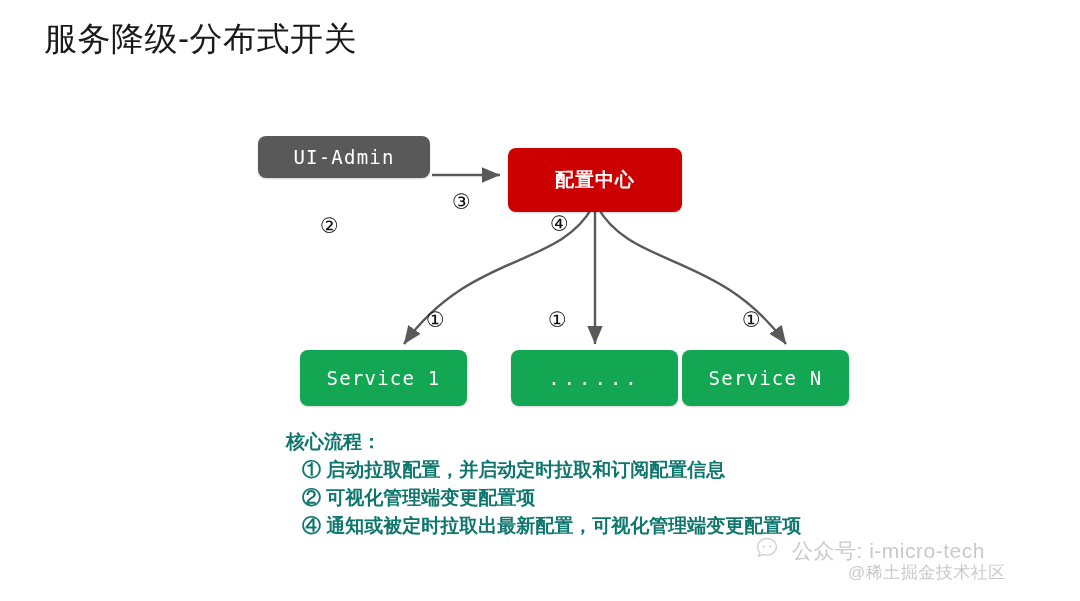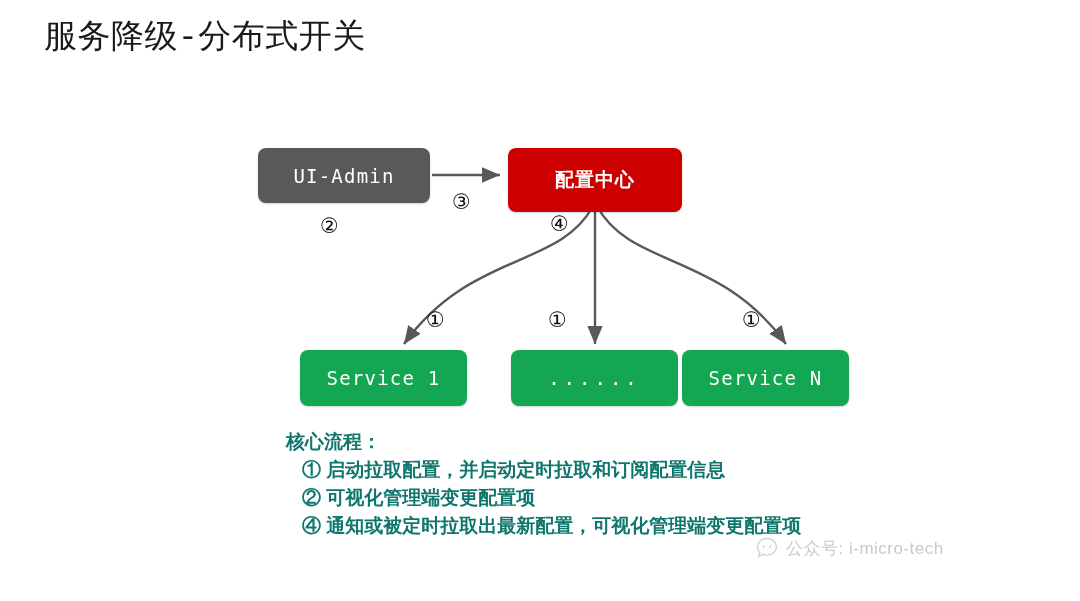--- a/index.html
+++ b/index.html
@@ -27,21 +27,20 @@
   #page-title {
     position: absolute;
     left: 44px;
     top: 16px;
     font-size: 33px;
     font-weight: 400;
     color: #1a1a1a;
     letter-spacing: 0.5px;
     white-space: nowrap;
     line-height: 46px;
-    font-family: Liberation Mono, monospace;
   }
 
   
   #diagram {
     position: absolute;
     left: 0; top: 0;
     width: 1080px;
     height: 601px;
   }
   #arrow-layer {
@@ -61,23 +60,23 @@
     justify-content: center;
     font-family: "DejaVu Sans Mono", monospace;
     font-size: 19px;
     letter-spacing: 1.2px;
     color: #ffffff;
     box-shadow: 0 1px 2px rgba(0,0,0,0.18);
   }
 
   #node-ui-admin {
     left: 258px;
-    top: 148px;
+    top: 136px;
     width: 172px;
-    height: 55px;
+    height: 42px;
     background: #595959;
   }
 
   #node-config-center {
     left: 508px;
     top: 148px;
     width: 174px;
     height: 64px;
     background: #cc0000;
     font-family: "Liberation Sans", sans-serif;
@@ -141,23 +140,23 @@
     left: 752px;
     top: 533px;
     width: 326px;
     height: 58px;
     color: #c9c9c9;
     pointer-events: none;
     font-family: "Liberation Sans", sans-serif;
   }
   #watermark-line1 {
     position: absolute;
-    left: 34px;
+    left: 40px;
     top: 4px;
-    font-size: 17px;
+    font-size: 21px;
     letter-spacing: 0.5px;
     white-space: nowrap;
   }
   #watermark-line2 {
     position: absolute;
     left: 96px;
     top: 28px;
     font-size: 17px;
     letter-spacing: 0.5px;
     white-space: nowrap;
@@ -244,15 +243,16 @@
 
   <div id="watermark">
     <svg id="watermark-logo" viewBox="0 0 26 26" width="26" height="26">
       <path d="M13,3.5 C18.2,3.5 22.5,7.2 22.5,11.8 C22.5,16.4 18.2,20.1 13,20.1
                C11.6,20.1 10.3,19.9 9.1,19.4 L4.6,21.3 L5.9,17.6
                C4.2,16.1 3.5,14.1 3.5,11.8 C3.5,7.2 7.8,3.5 13,3.5 Z" fill="none" stroke="#cfcfcf" stroke-width="1.4"></path>
       <circle cx="9.6" cy="11.6" r="1.15" fill="#cfcfcf"></circle>
       <circle cx="16.2" cy="11.6" r="1.15" fill="#cfcfcf"></circle>
     </svg>
     <div id="watermark-line1">公众号: i-micro-tech</div>
+    <div id="watermark-line2">@稀土掘金技术社区</div>
   </div>
 
 </div>
 
 </body></html>

